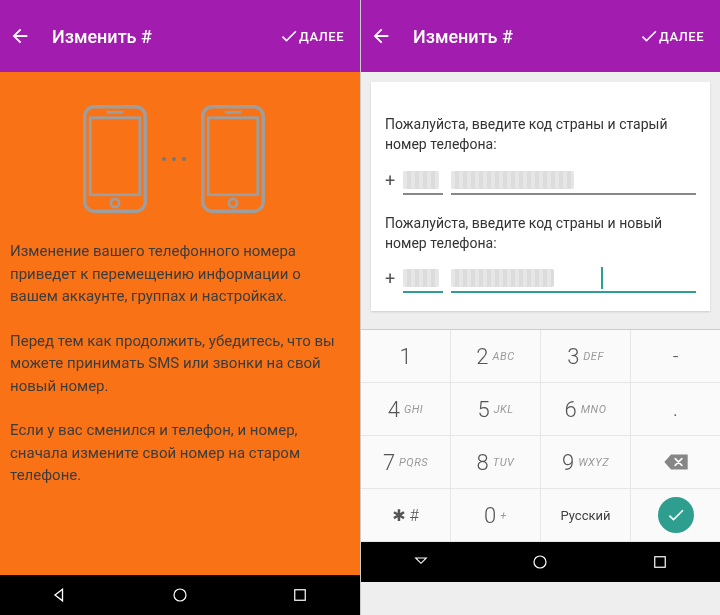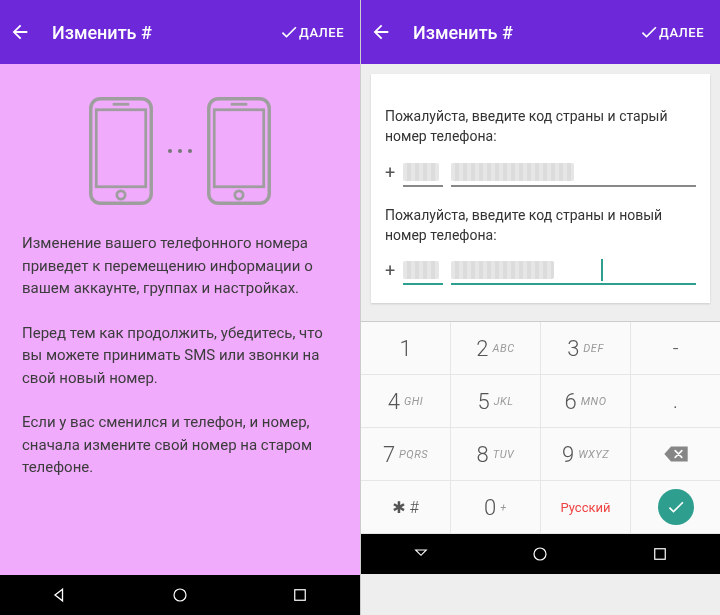--- a/index.html
+++ b/index.html
@@ -1,28 +1,28 @@
 <!DOCTYPE html>
 <html><head>
 <meta charset="utf-8">
 <style>
   * { margin: 0; padding: 0; box-sizing: border-box; font-family: Roboto, Arial, sans-serif; -webkit-font-smoothing: antialiased; }
   body { width: 720px; height: 615px; display: flex; background: #fff; }
   .phone { width: 360px; height: 615px; display: flex; flex-direction: column; background: #eee; position: relative; }
   .phone + .phone { border-left: 1px solid #ccc; }
-  .app-bar { height: 64px; background: #6d28d9; color: #fff; display: flex; align-items: center; padding: 0 8px; }
+  .app-bar { height: 72px; background: #a21caf; color: #fff; display: flex; align-items: center; padding: 0 8px; }
   .app-title { font-size: 18px; font-weight: 500; margin-left: 20px; }
   .spacer { flex: 1; }
   .next-btn { display: flex; align-items: center; padding: 0 8px; cursor: pointer; }
   .next-label { font-size: 13px; font-weight: 500; letter-spacing: 0.5px; }
   .icon-btn { width: 24px; height: 24px; display: flex; align-items: center; justify-content: center; cursor: pointer; }
   svg { display: block; }
 
   
-  .intro { flex: 1; background: #f0abfc; padding: 18px 22px 0 22px; color: #333; }
+  .intro { flex: 1; background: #f97316; padding: 18px 22px 0 10px; color: #333; }
   .illu { display: flex; align-items: center; justify-content: center; gap: 12px; padding: 14px 0 26px 0; }
   .illu-phone { width: 70px; height: 110px; }
   .illu-phone svg { width: 100%; height: 100%; }
   .dots-between { display: flex; gap: 6px; }
   .dots-between span { width: 4px; height: 4px; border-radius: 50%; background: #777; }
   .intro p { font-size: 15px; line-height: 1.5; color: #3c3c3c; margin-bottom: 22px; }
 
   
   .form { background: #eee; padding: 10px; }
   .card { background: #fff; padding: 32px 14px 10px 14px; box-shadow: 0 1px 2px rgba(0,0,0,0.15); }
@@ -40,21 +40,21 @@
 
   
   .keypad-gap { height: 8px; background: #eee; }
   .keypad { background: #fafafa; border-top: 1px solid #ccc; }
   .krow { display: flex; height: 53px; }
   .key { flex: 1; display: flex; align-items: center; justify-content: center; gap: 4px; cursor: pointer; border-right: 1px solid #e6e6e6; border-bottom: 1px solid #e6e6e6; }
   .key:last-child { border-right: none; }
   .kmain { font-size: 22px; color: #555; font-weight: 300; }
   .ksub { font-size: 11px; color: #9a9a9a; letter-spacing: 0.5px; align-self: center; font-style: italic; }
   .key.fn .kmain { font-size: 20px; }
-  .key.lang { color: #ef4444; font-size: 13px; }
+  .key.lang { color: #404040; font-size: 13px; }
   .go-btn { width: 36px; height: 36px; border-radius: 50%; background: #2E9E8F; display: flex; align-items: center; justify-content: center; }
   .backspace-box { width: 30px; height: 22px; display: flex; align-items: center; justify-content: center; }
 
   
   .navbar { height: 40px; background: #000; display: flex; align-items: center; justify-content: space-around; }
   .nav-item { width: 22px; height: 22px; display: flex; align-items: center; justify-content: center; cursor: pointer; }
 </style>
 </head>
 <body>
 

